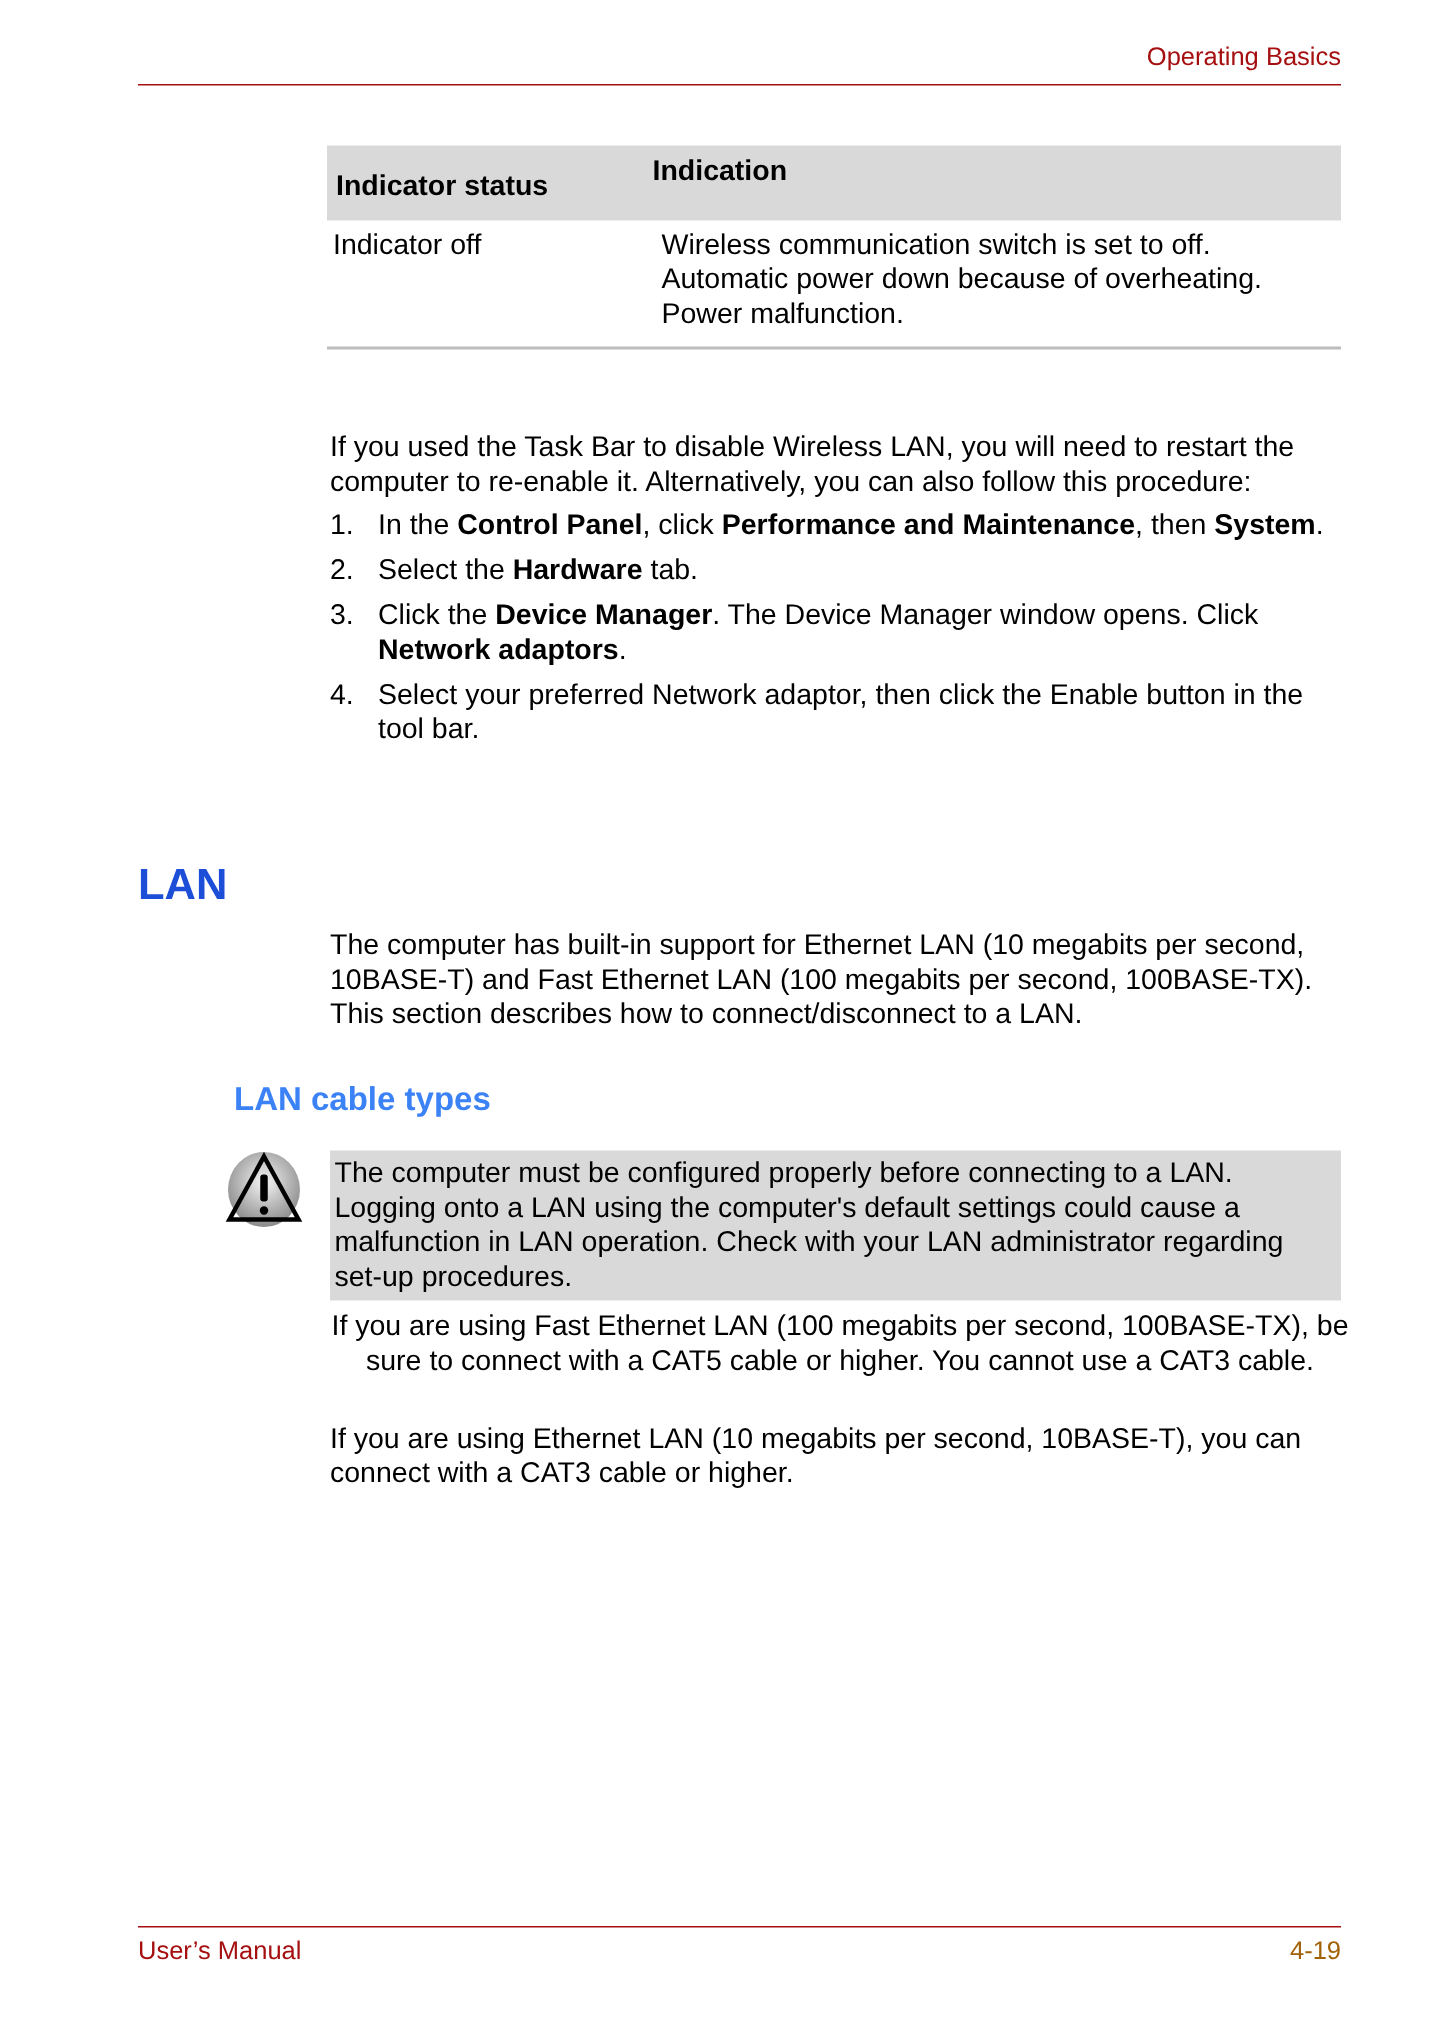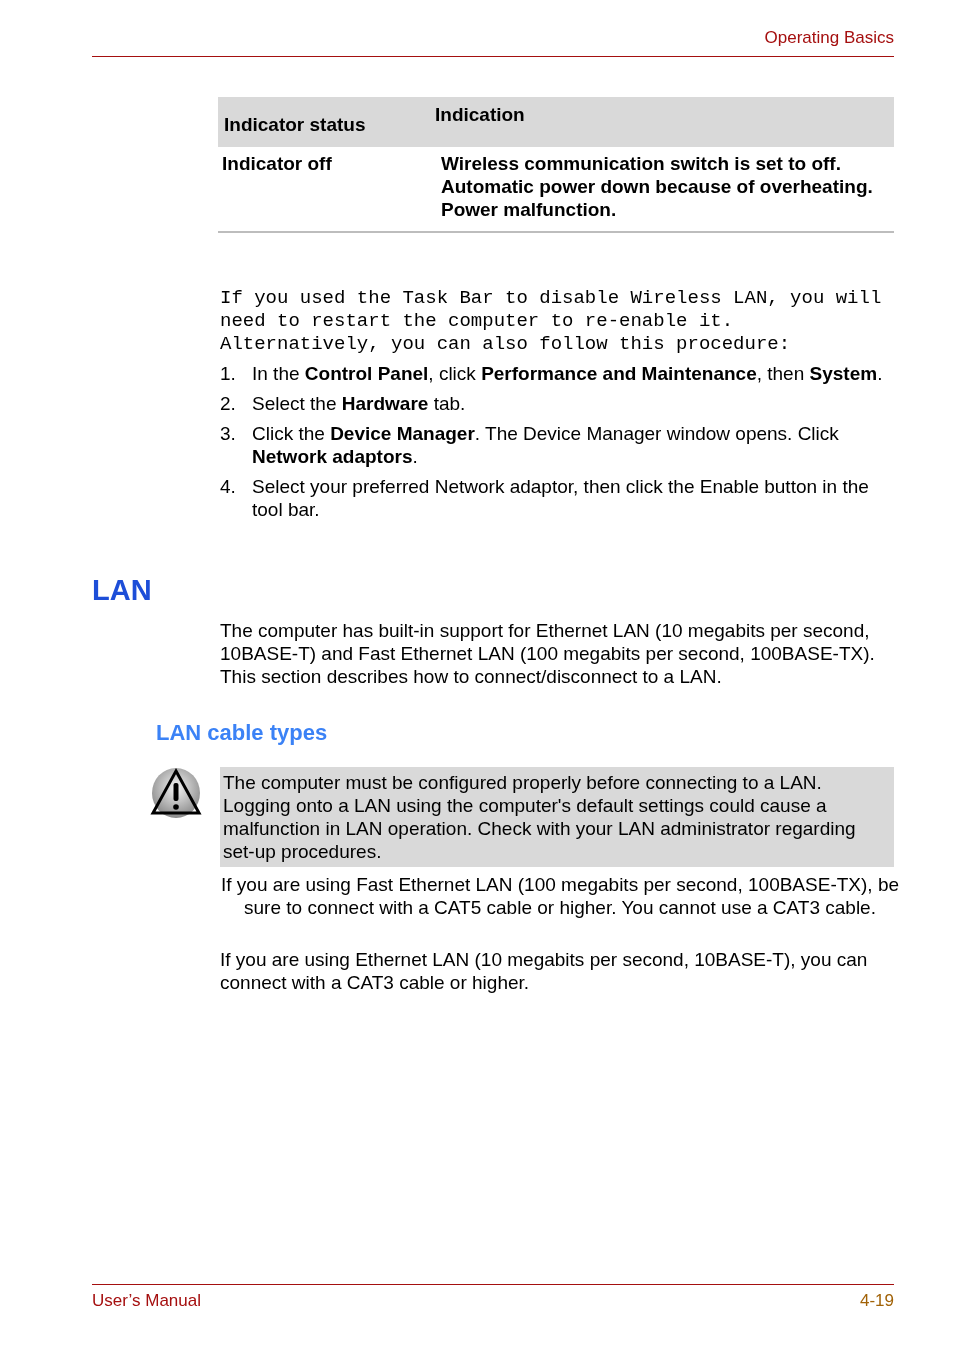--- a/index.html
+++ b/index.html
@@ -6,26 +6,26 @@
   body { width:954px; height:1351px; position:relative; font-family:"Liberation Sans", sans-serif; color:#000; overflow:hidden; }
   .abs { position:absolute; }
   .header-title { right:60px; top:28px; font-size:17px; color:#a50f0f; }
   .rule { left:92px; width:802px; height:1px; background:#a50f0f; }
   .footer-left { left:92px; top:1291px; font-size:17px; color:#a50f0f; }
   .footer-right { right:60px; top:1291px; font-size:17px; color:#a16207; }
 
   table.ind { position:absolute; left:218px; top:97px; width:676px; border-collapse:collapse; font-size:19px; line-height:23px; }
   table.ind th { background:#d9d9d9; text-align:left; font-weight:bold; padding:16px 6px 10px 6px; vertical-align:top; height:24px;margin-left:27px; }
   table.ind th:nth-child(2) { padding-left:17px; padding-top:6px; }
-  table.ind td { vertical-align:top; padding:5px 4px 10px 4px; border-bottom:2px solid #bdbdbd;font-weight:bold; }
+  table.ind td { vertical-align:top; padding:5px 4px 10px 4px; border-bottom:2px solid #bdbdbd; }
   table.ind td:nth-child(2) { padding-left:23px; }
   table.ind col.c1 { width:200px; }
 
   .body { left:220px; width:680px; font-size:19px; line-height:23px; }
-  .body p { margin:0;font-family:Liberation Mono, monospace; }
+  .body p { margin:0; }
   ol.steps { margin:0; padding:0; list-style:none; }
   ol.steps li { position:relative; padding-left:32px; margin-bottom:7px; }
   ol.steps li .num { position:absolute; left:0; top:0; }
 
   .h1 { left:92px; top:574px; font-size:29px; font-weight:bold; color:#1d4ed8; }
   .h2 { left:156px; top:720px; font-size:22px; font-weight:bold; color:#3b82f6; }
 
   .note { left:220px; top:767px; width:674px; height:100px; background:#d9d9d9; }
   .note-text { position:absolute; left:3px; top:4px; width:668px; font-size:19px; line-height:23px; }
   .warn-icon { left:150px; top:767px; width:52px; height:52px; }

